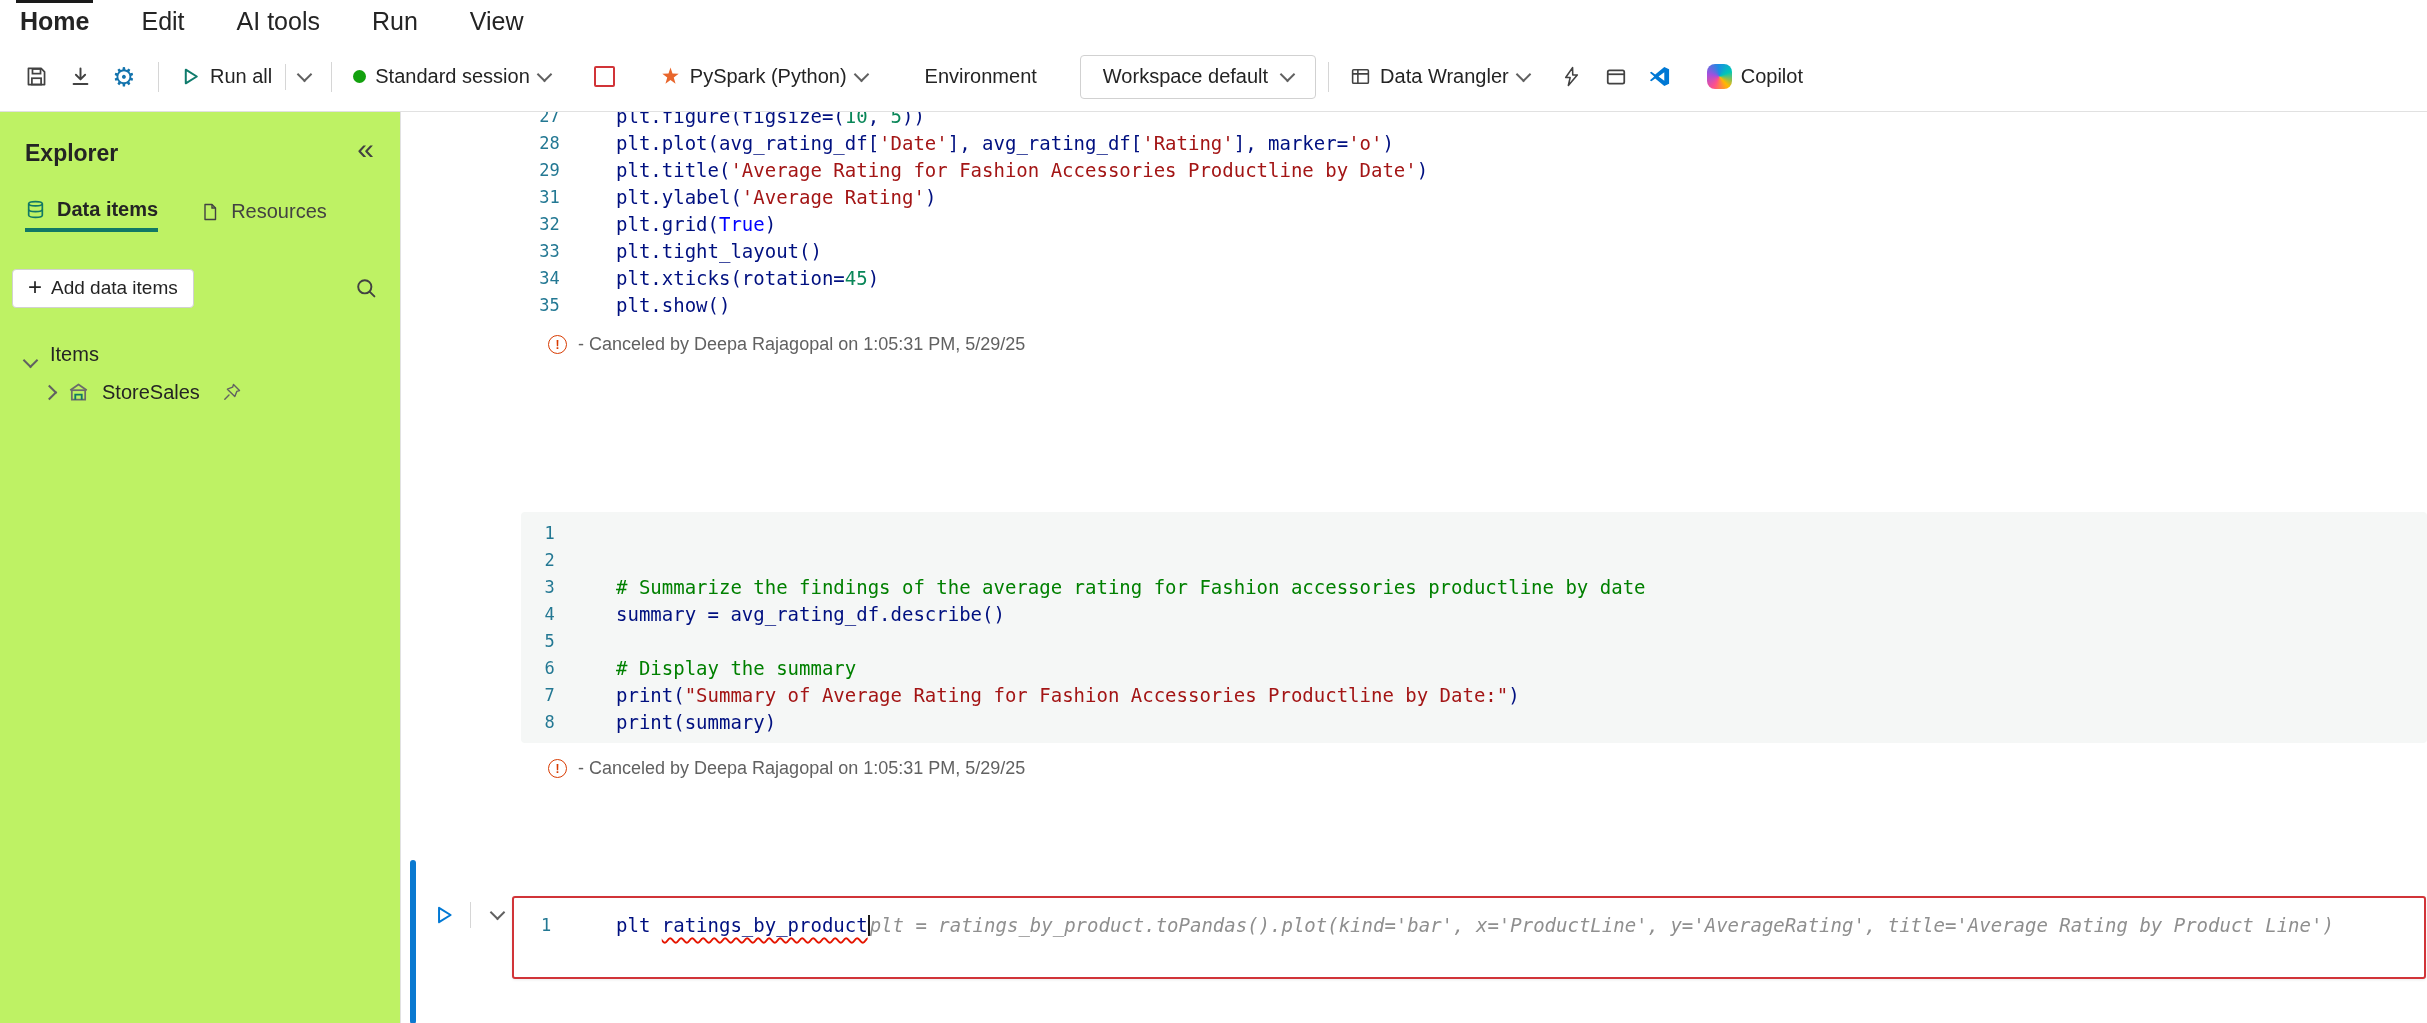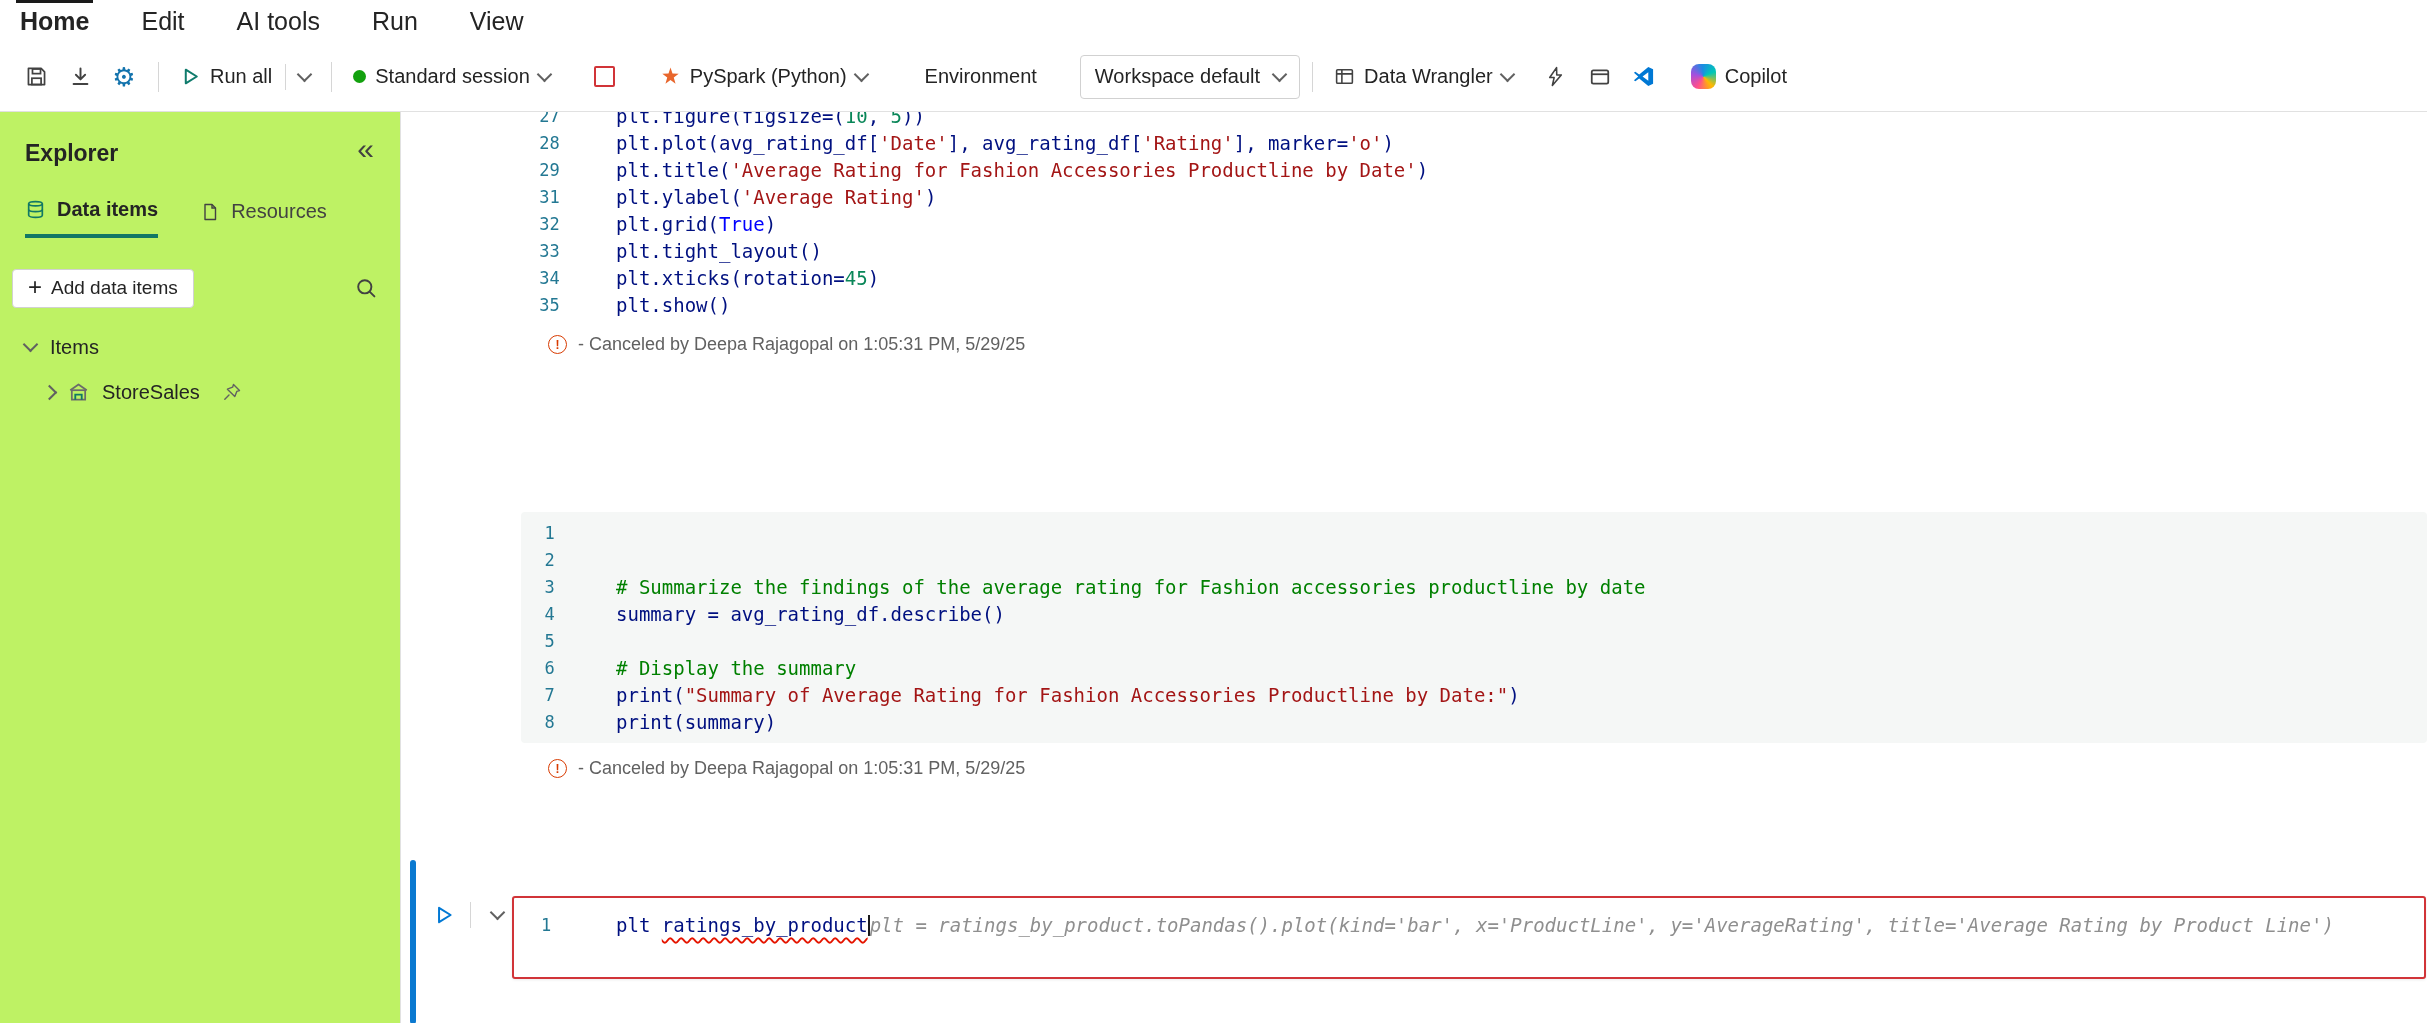--- a/index.html
+++ b/index.html
@@ -21,39 +21,39 @@
   .tb-icon-btn{width:44px;justify-content:center;padding:0;}
   .tb-sep{width:1px;height:30px;background:#d6d6d6;margin:0 12px;flex:none;}
   .chev{display:inline-block;width:9px;height:9px;border-right:2px solid #616161;border-bottom:2px solid #616161;
         transform:rotate(45deg);margin-top:-5px;flex:none;}
   .chev.right{transform:rotate(-45deg);margin-top:0;margin-left:-2px;}
   .split-div{width:1px;height:26px;background:#d6d6d6;margin:0 4px;}
   .gear-glyph{font-size:26px;color:#1373ad;line-height:1;}
   .session-dot{width:13px;height:13px;border-radius:50%;background:#13a10e;flex:none;}
   .stop-sq{width:17px;height:17px;border:2.5px solid #d13438;border-radius:2px;}
   .ws-combo{border:1px solid #d1d1d1;border-radius:4px;height:42px;display:flex;align-items:center;
-            gap:14px;padding:0 14px;margin-left:34px;cursor:pointer;}
+            gap:14px;padding:0 22px;margin-left:34px;cursor:pointer;}
   .copilot-disc{width:25px;height:25px;border-radius:8px;
       background:conic-gradient(from 210deg,#ff4f8b,#a34fde,#1b8ce3,#00c7b7,#ffb900,#ff4f8b);}
   .ml12{margin-left:12px;} .ml24{margin-left:24px;} .ml40{margin-left:40px;} .ml16{margin-left:16px;}
 
   
   .sidebar{position:absolute;left:0;top:112px;width:400px;bottom:0;background:#bef264;border-right:1px solid #e1e1e1;}
   .explorer-head{position:absolute;top:28px;left:25px;font-size:23px;font-weight:600;}
   .collapse-btn{position:absolute;top:22px;right:26px;font-size:30px;color:#424242;cursor:pointer;line-height:1;}
   .side-tabs{position:absolute;top:86px;left:25px;display:flex;gap:42px;}
-  .side-tab{display:flex;align-items:center;gap:11px;padding-bottom:13px;font-size:20px;color:#424242;cursor:pointer;}
+  .side-tab{display:flex;align-items:center;gap:11px;padding-bottom:7px;font-size:20px;color:#424242;cursor:pointer;}
   .side-tab.active{font-weight:700;color:#242424;border-bottom:4px solid #117865;}
   .add-row{position:absolute;top:156px;left:12px;right:14px;display:flex;justify-content:space-between;align-items:center;}
   .add-btn{border:1px solid #d1d1d1;border-radius:4px;height:37px;padding:0 15px;display:flex;align-items:center;
            gap:9px;font-size:19px;cursor:pointer;background:#fff;}
   .plus-glyph{font-size:24px;font-weight:400;color:#242424;line-height:1;margin-top:-2px;}
   .search-btn{width:40px;height:40px;display:flex;align-items:center;justify-content:center;cursor:pointer;border-radius:4px;}
   .tree{position:absolute;top:216px;left:0;right:0;}
-  .tree-root{height:38px;display:flex;align-items:center;gap:14px;padding-left:25px;font-size:20px;cursor:pointer;}
+  .tree-root{height:38px;display:flex;align-items:flex-end;gap:14px;padding-left:25px;font-size:20px;cursor:pointer;}
   .tree-item{height:40px;margin-top:6px;display:flex;align-items:center;gap:12px;padding-left:46px;font-size:20px;cursor:pointer;}
   .pin{margin-left:10px;}
 
   
   .main{position:absolute;left:401px;top:112px;right:0;bottom:0;overflow:hidden;background:#fff;}
   .row{display:flex;height:27px;white-space:pre;}
   .num{flex:none;width:57px;text-align:center;color:#237893;
        font-family:"DejaVu Sans Mono","Liberation Mono",monospace;font-size:17px;line-height:27px;}
   .txt{padding-left:38px;font-family:"DejaVu Sans Mono","Liberation Mono",monospace;font-size:19px;line-height:27px;}
   .tok-d{color:#001080;} .tok-s{color:#a31515;} .tok-k{color:#0000ff;} .tok-n{color:#098658;} .tok-c{color:#008000;}

